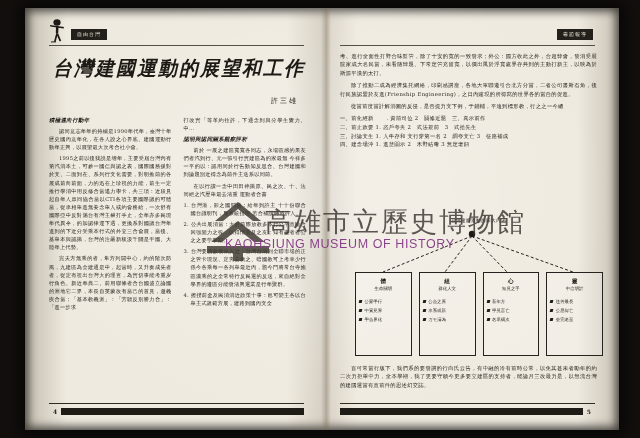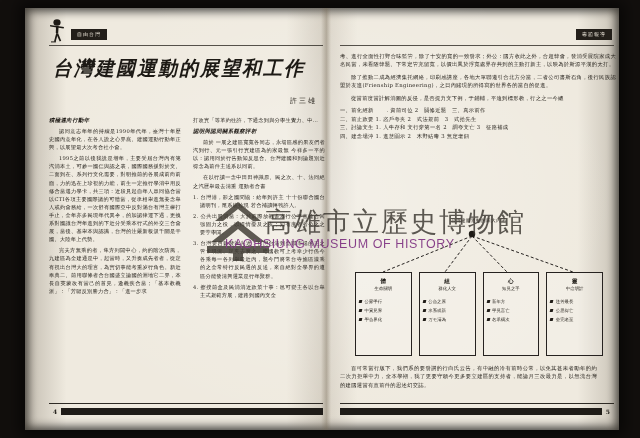--- a/index.html
+++ b/index.html
@@ -20,21 +20,21 @@
         radial-gradient(ellipse at 50% 45%, rgba(255,255,255,.30) 0%, rgba(180,170,150,0) 70%),
         linear-gradient(90deg, rgba(90,80,65,.30) 0%, rgba(90,80,65,0) 7%,
                         rgba(90,80,65,0) 44%, rgba(120,108,90,.22) 50%,
                         rgba(90,80,65,0) 56%, rgba(90,80,65,0) 93%,
                         rgba(90,80,65,.26) 100%);}
   
   #gutter{position:absolute;left:296px;top:0;width:10px;height:100%;
       background:linear-gradient(90deg,rgba(150,138,118,0),rgba(120,108,88,.35) 45%,
                   rgba(120,108,88,.40) 55%,rgba(150,138,118,0));}
 
-  .page{position:absolute;top:0;height:422px;padding-left:19px;}
+  .page{position:absolute;top:0;height:422px;}
   #page-left{left:0;width:297px;}
   #page-right{left:297px;width:297px;}
 
   
   .runhead{position:absolute;top:18px;height:20px;}
   #rh-left{left:24px;right:18px;}
   #rh-right{left:18px;right:24px;}
   .rh-rule{position:absolute;left:0;right:0;top:19px;height:1px;
            background:#2e2a24;opacity:.8;}
   .rh-tag{position:absolute;top:3px;background:#231f1a;color:#e8e2d6;

